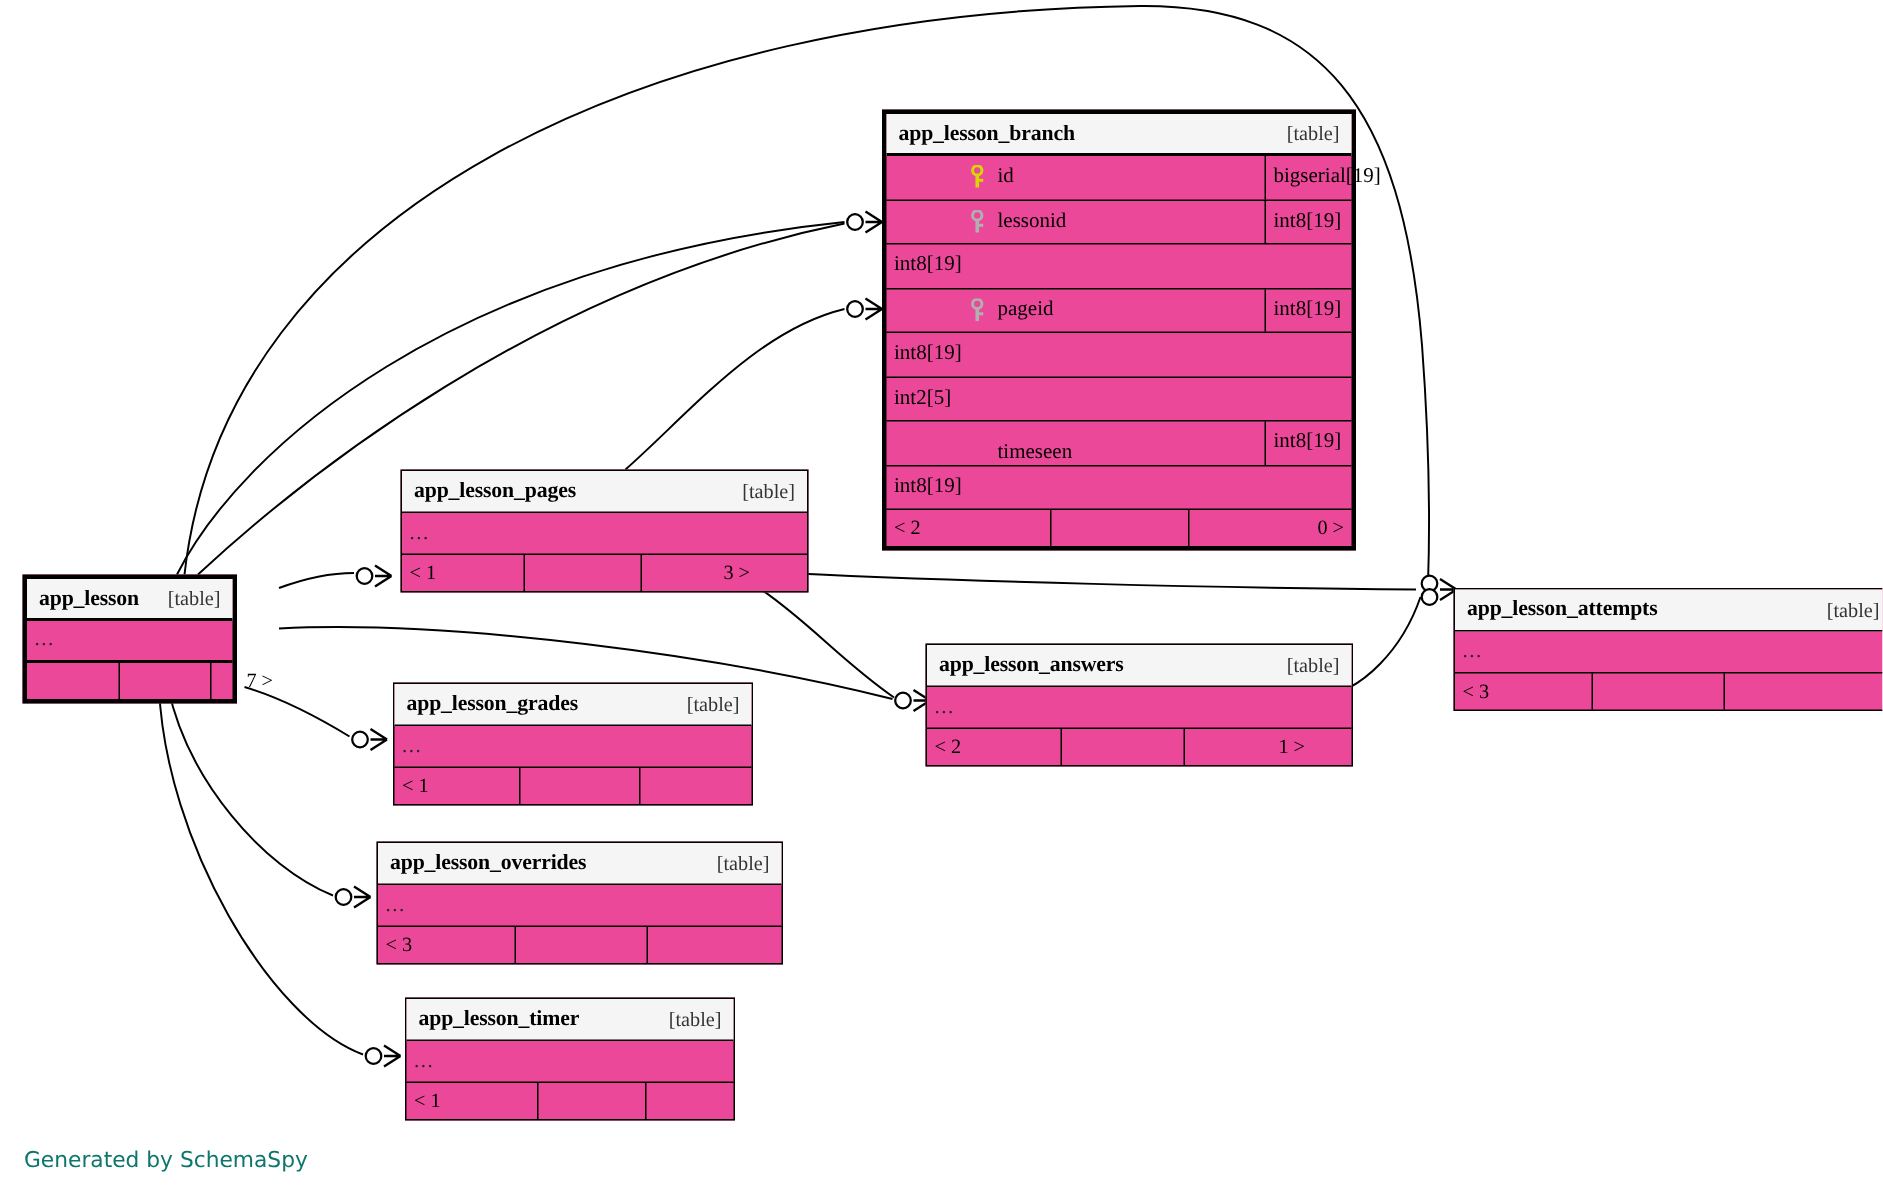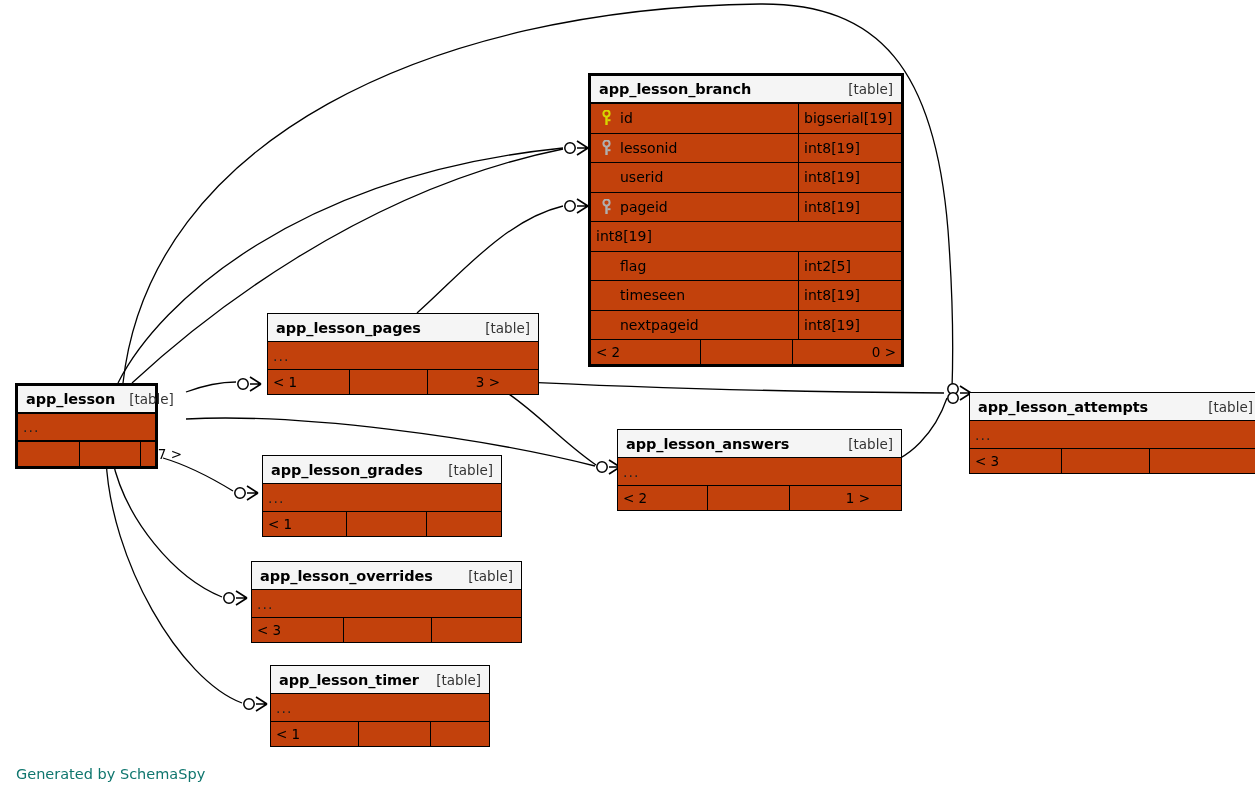--- a/index.html
+++ b/index.html
@@ -21,24 +21,25 @@
   #edges {
     position: absolute;
     left: 0;
     top: 0;
     width: 1255px;
     height: 797px;
     pointer-events: none;
   }
   .table-node {
     position: absolute;
-    background: #c2410c;
+    background: #ec4899;
     border: 1px solid #000000;
     box-sizing: border-box;
     z-index: 5;
+    font-family: Liberation Serif, serif;
   }
   .table-node.focal {
     border: 3px solid #000000;
   }
   .tbl-header {
     background: #f5f5f5;
     border-bottom: 1px solid #000000;
     display: flex;
     align-items: center;
     justify-content: space-between;
@@ -71,20 +72,21 @@
   .col-row:last-of-type {
     border-bottom: 1px solid #000000;
   }
   .col-left {
     flex: 0 0 auto;
     display: flex;
     align-items: center;
     padding-left: 7px;
     box-sizing: border-box;
     border-right: 1px solid #000000;
+    margin-left: 45px;
   }
   .col-type {
     flex: 1 1 auto;
     display: flex;
     align-items: center;
     padding-left: 5px;
     box-sizing: border-box;
   }
   .keyslot {
     width: 16px;
@@ -257,61 +259,49 @@
                 <circle cx="5.5" cy="3.6" r="3.1" fill="none" stroke="#b0b0b0" stroke-width="2"></circle>
                 <rect x="4.3" y="6" width="2.4" height="9" fill="#b0b0b0"></rect>
                 <rect x="6.5" y="9.2" width="3" height="2" fill="#b0b0b0"></rect>
               </svg>
             </span>
             <span>lessonid</span>
           </div>
           <div class="col-type">int8[19]</div>
         </div>
         <div class="col-row">
-          <div class="col-left" style="flex: 0 0 208px;">
-            <span class="keyslot"></span>
-            <span>userid</span>
-          </div>
           <div class="col-type">int8[19]</div>
         </div>
         <div class="col-row">
           <div class="col-left" style="flex: 0 0 208px;">
             <span class="keyslot">
               <svg width="11" height="16" viewBox="0 0 11 16">
                 <circle cx="5.5" cy="3.6" r="3.1" fill="none" stroke="#b0b0b0" stroke-width="2"></circle>
                 <rect x="4.3" y="6" width="2.4" height="9" fill="#b0b0b0"></rect>
                 <rect x="6.5" y="9.2" width="3" height="2" fill="#b0b0b0"></rect>
               </svg>
             </span>
             <span>pageid</span>
           </div>
           <div class="col-type">int8[19]</div>
         </div>
         <div class="col-row">
           <div class="col-type">int8[19]</div>
         </div>
         <div class="col-row">
-          <div class="col-left" style="flex: 0 0 208px;">
-            <span class="keyslot"></span>
-            <span>flag</span>
-          </div>
           <div class="col-type">int2[5]</div>
         </div>
         <div class="col-row">
-          <div class="col-left" style="flex: 0 0 208px;">
+          <div class="col-left" style="flex: 0 0 208px; align-items: flex-end;">
             <span class="keyslot"></span>
             <span>timeseen</span>
           </div>
           <div class="col-type">int8[19]</div>
         </div>
         <div class="col-row">
-          <div class="col-left" style="flex: 0 0 208px;">
-            <span class="keyslot"></span>
-            <span>nextpageid</span>
-          </div>
           <div class="col-type">int8[19]</div>
         </div>
       </div>
     <div class="footer-row">
       <div class="fcell" style="flex: 0 0 110px;">&lt; 2</div>
       <div class="fcell" style="flex: 0 0 92px;"></div>
       <div class="fcell right" style="flex: 0 0 108px;">0 &gt;</div>
     </div>
   </div>
 

